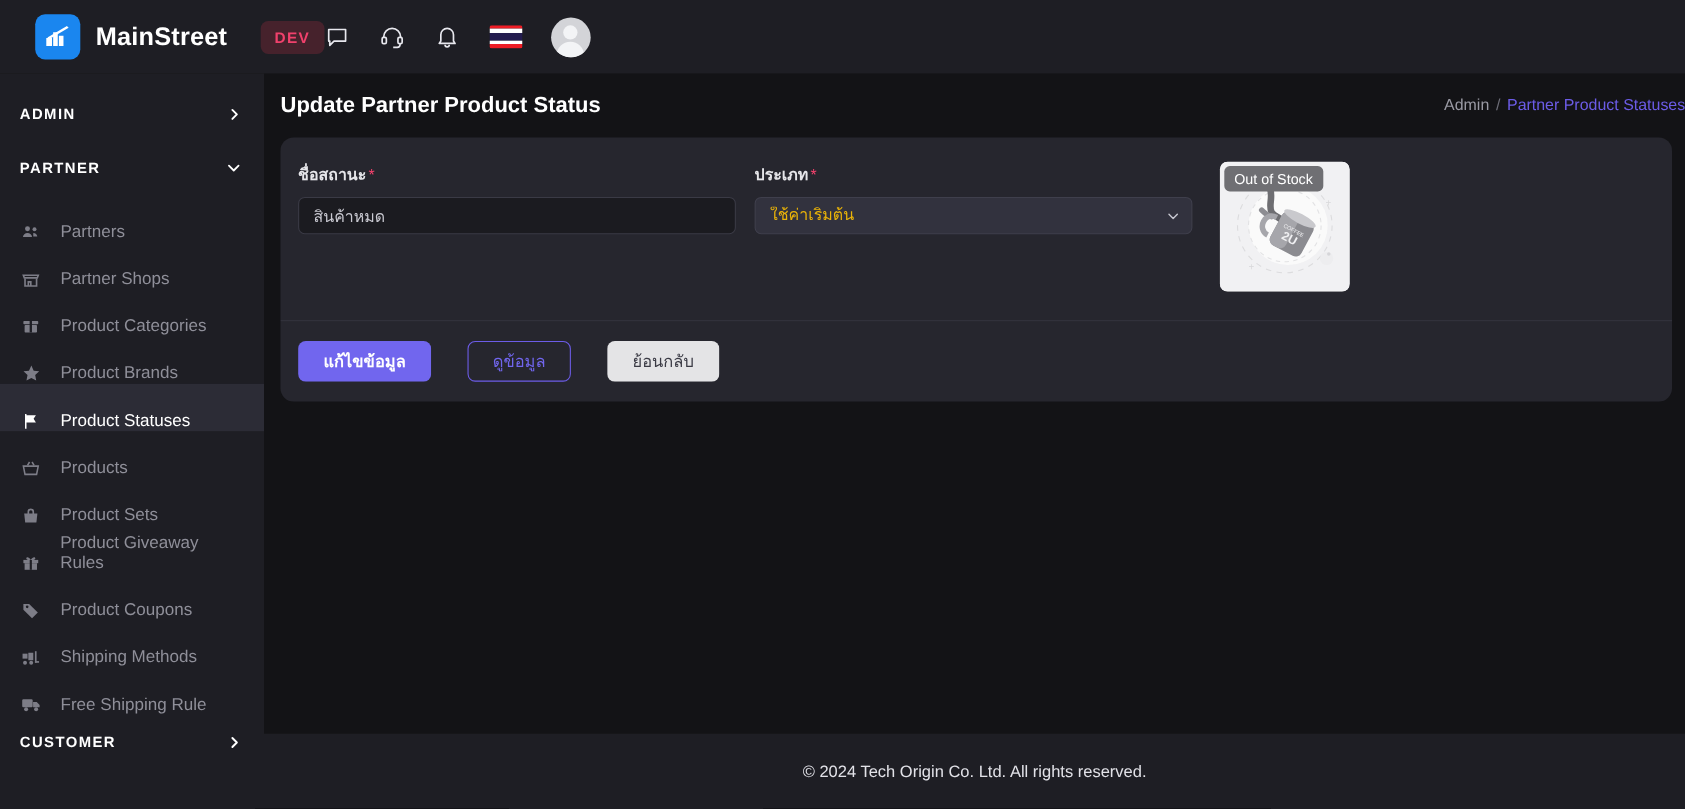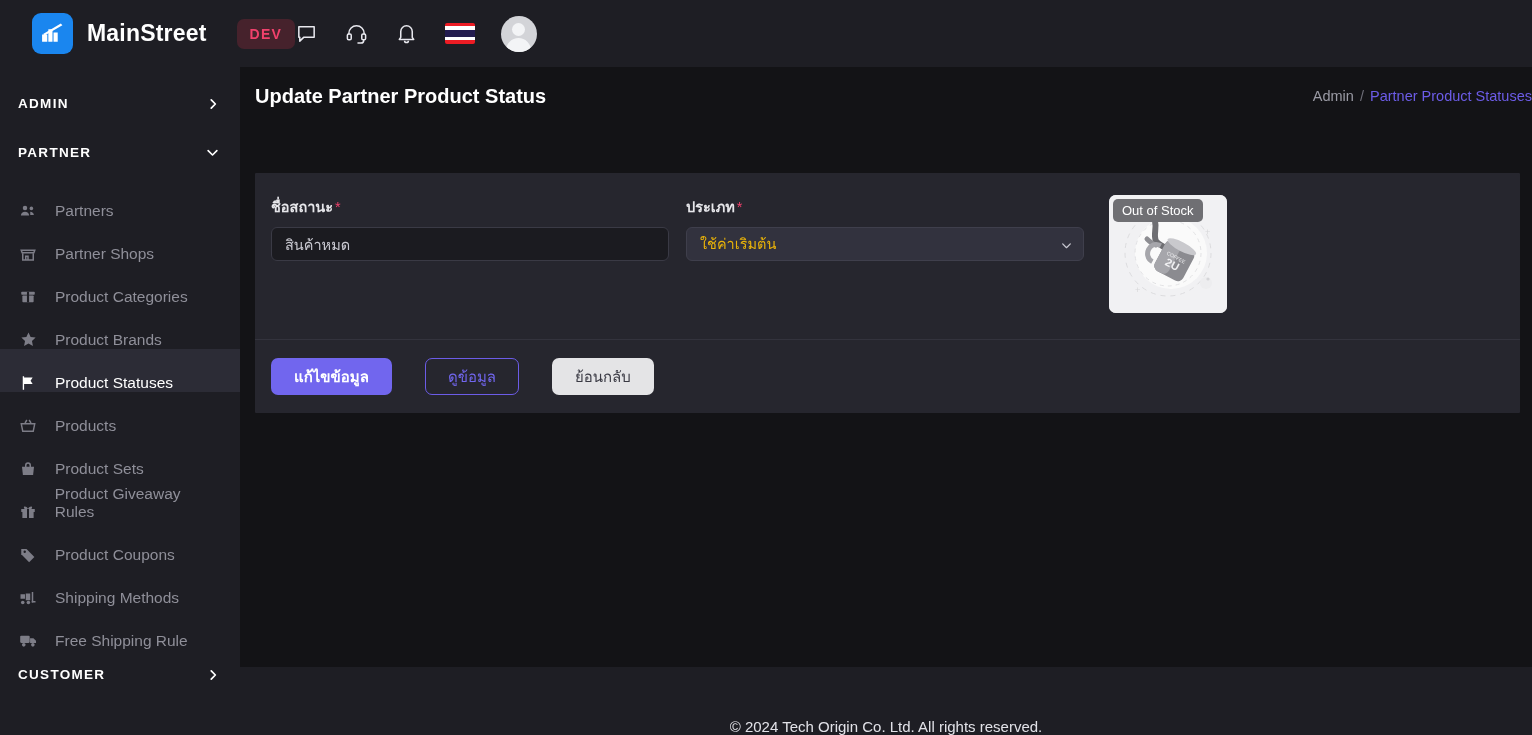--- a/index.html
+++ b/index.html
@@ -77,21 +77,21 @@
   .page-head {
     height: 58px; min-height: 58px; display: flex; align-items: center;
     justify-content: space-between; padding: 0 0 0 15px; border-radius: 17px;
   }
   .page-title { color: #ffffff; font-size: 20px; font-weight: bold; }
   .breadcrumb { font-size: 14.5px; color: #9a9aa4; }
   .breadcrumb .sep { color: #6e6e78; margin: 0 2px; }
   .breadcrumb a { color: #6c5ce7; text-decoration: none; cursor: pointer; }
 
   .content { flex: 1; padding: 0 12px 0 15px; min-height: 0; }
-  .card { background: #26262e; border-radius: 1px; overflow: hidden; margin-top: 48px; }
+  .card { background: #26262e; border-radius: 12px; overflow: hidden; }
   .card-body { padding: 22px 16px 26px 16px; display: flex; align-items: flex-start; }
   .field-col { width: 415px; padding-right: 17px; }
   .field-col2 { width: 415px; padding-right: 17px; }
   .flabel { color: #e6e6ea; font-size: 14.5px; font-weight: bold; margin-bottom: 9px; }
   .req { color: #f1416c; font-weight: normal; margin-left: 2px; }
   .input {
     width: 100%; height: 34px; background: #1b1b20; border: 1px solid #3a3a45;
     border-radius: 6px; color: #c9c9d1; font-size: 14.5px;
     padding: 0 13px; font-family: inherit; outline: none;
   }
@@ -123,21 +123,21 @@
   .btn {
     height: 37px; border-radius: 7px; font-size: 15px; font-family: inherit;
     cursor: pointer; padding: 0 22px; border: 1px solid transparent;
   }
   .btn-primary { background: #7166ee; color: #ffffff; font-weight: bold; }
   .btn-outline { background: transparent; color: #7166ee; border-color: #6c5ce7; }
   .btn-light { background: #e4e4e6; color: #3a3a44; }
 
   .footer {
     height: 68px; min-height: 68px; background: #1e1e24;
-    display: flex; align-items: flex-end; justify-content: center;
+    display: flex; align-items: center; justify-content: center;
     color: #e2e2e8; font-size: 15px;
   }
 </style>
 </head>
 <body>
 
 <div class="app">
 
   <div class="topbar">
     <div class="brand">

